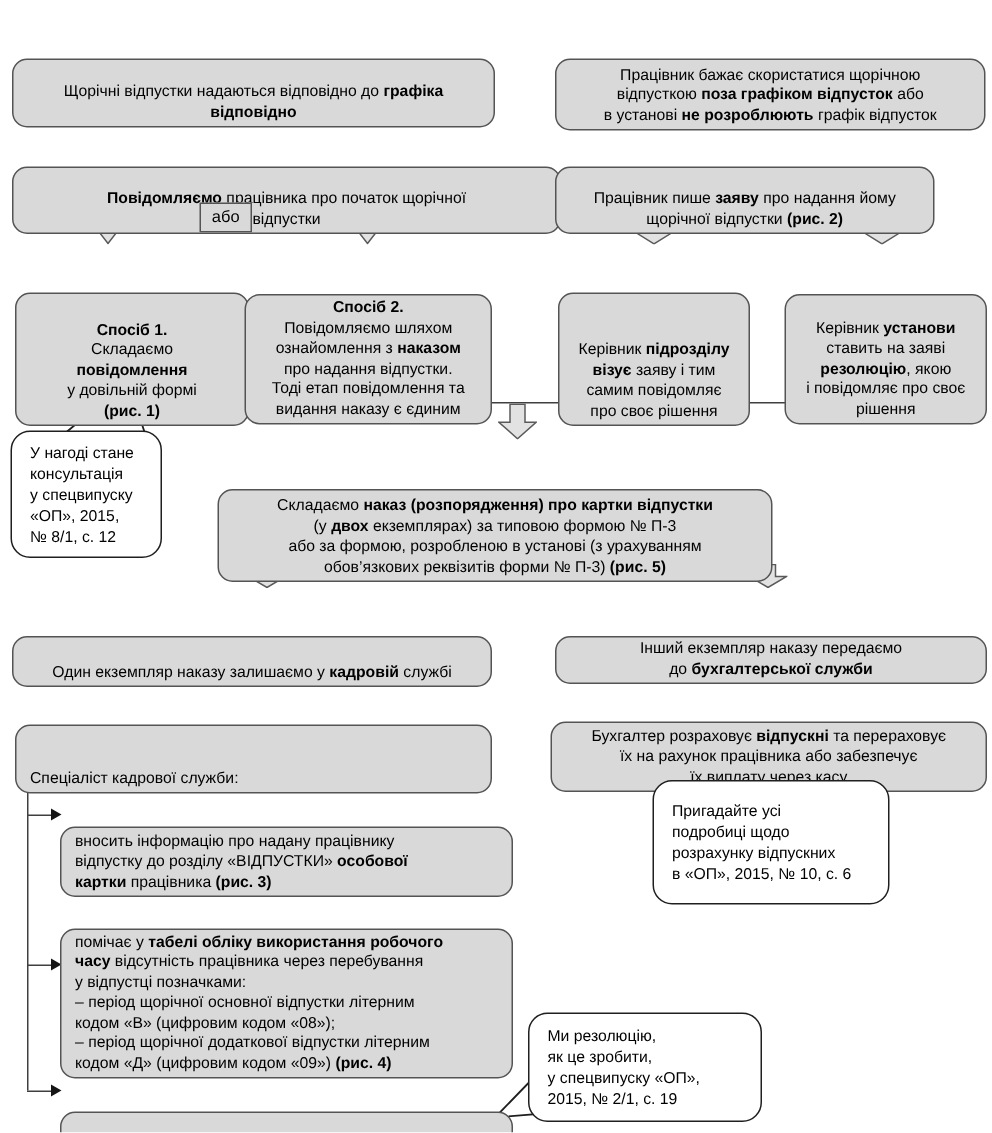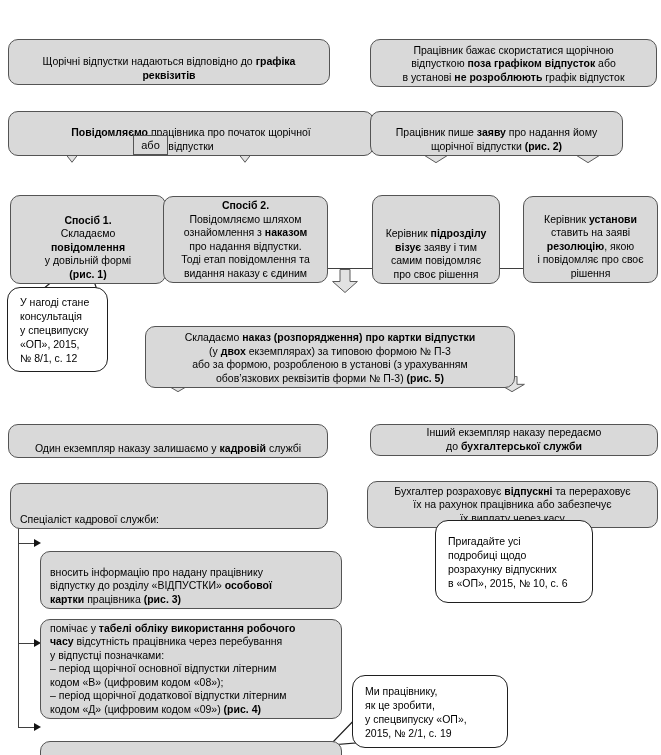--- a/index.html
+++ b/index.html
@@ -131,21 +131,21 @@
         <polygon points="8,0.5 18,0.5 18,12.5 25.4,12.5 13,23.5 0.6,12.5 8,12.5" fill="var(--arrow-fill)" stroke="var(--arrow-border)" stroke-width="1" vector-effect="non-scaling-stroke"></polygon>
       </svg>
     </div>
   <div class="fat-arrow" style="left:495px;top:426px;width:26px;height:23px">
       <svg viewBox="0 0 26 24" preserveAspectRatio="none">
         <polygon points="8,0.5 18,0.5 18,12.5 25.4,12.5 13,23.5 0.6,12.5 8,12.5" fill="var(--arrow-fill)" stroke="var(--arrow-border)" stroke-width="1" vector-effect="non-scaling-stroke"></polygon>
       </svg>
     </div>
 
   <div class="box" style="left:8px;top:8px;width:322px;height:46px">
-    <div class="txt"><span>Щорічні відпустки надаються відповідно до </span><b>графіка</b><br><b>реквізитів</b></div>
+    <div class="txt"><span>Щорічні відпустки надаються відповідно до </span><b>графіка</b><br><b>відповідно</b></div>
   </div>
   <div class="box" style="left:370px;top:8px;width:287px;height:48px">
     <div class="txt"><span>Працівник бажає скористатися щорічною</span><br><span>відпусткою </span><b>поза графіком відпусток</b><span> або</span><br><span>в установі </span><b>не розроблюють</b><span> графік відпусток</span></div>
   </div>
   <div class="box" style="left:8px;top:80px;width:366px;height:45px">
     <div class="txt"><b>Повідомляємо</b><span> працівника про початок щорічної</span><br><span>відпустки</span></div>
   </div>
   <div class="box" style="left:370px;top:80px;width:253px;height:45px">
     <div class="txt"><span>Працівник пише </span><b>заяву</b><span> про надання йому</span><br><span>щорічної відпустки </span><b>(рис. 2)</b></div>
   </div>
@@ -182,30 +182,30 @@
     <div class="txt"><span>Інший екземпляр наказу передаємо</span><br><span>до </span><b>бухгалтерської служби</b></div>
   </div>
 
   <div class="box left-align" style="left:10px;top:452px;width:318px;height:46px">
     <div class="txt"><span>Спеціаліст кадрової служби:</span></div>
   </div>
   <div class="box" style="left:367px;top:450px;width:291px;height:47px">
     <div class="txt"><span>Бухгалтер розраховує </span><b>відпускні</b><span> та перераховує</span><br><span>їх на рахунок працівника або забезпечує</span><br><span>їх виплату через касу</span></div>
   </div>
 
-  <div class="box left-align" style="left:40px;top:520px;width:302px;height:58px">
+  <div class="box left-align" style="left:40px;top:520px;width:302px;height:47px">
     <div class="txt"><span>вносить інформацію про надану працівнику</span><br><span>відпустку до розділу «ВІДПУСТКИ» </span><b>особової</b><br><b>картки</b><span> працівника </span><b>(рис. 3)</b></div>
   </div>
   <div class="box left-align" style="left:40px;top:588px;width:302px;height:100px">
     <div class="txt"><span>помічає у </span><b>табелі обліку використання робочого</b><br><b>часу</b><span> відсутність працівника через перебування</span><br><span>у відпустці позначками:</span><br><span>– період щорічної основної відпустки літерним</span><br><span>кодом «В» (цифровим кодом «08»);</span><br><span>– період щорічної додаткової відпустки літерним</span><br><span>кодом «Д» (цифровим кодом «09») </span><b>(рис. 4)</b></div>
   </div>
   <div class="box left-align" style="left:40px;top:710px;width:302px;height:34px">
     <div class="txt"><b>коригує графік відпусток</b><span>, якщо щорічну</span><br></div>
   </div>
 
   <div class="callout" style="left:435px;top:520px;width:158px;height:83px">
     <div class="txt"><span>Пригадайте усі</span><br><span>подробиці щодо</span><br><span>розрахунку відпускних</span><br><span>в «ОП», 2015, № 10, с. 6</span></div>
   </div>
   <div class="callout" style="left:352px;top:675px;width:156px;height:73px">
-    <div class="txt"><span>Ми працівнику,</span><br><span>як це зробити,</span><br><span>у спецвипуску «ОП»,</span><br><span>2015, № 2/1, с. 19</span></div>
+    <div class="txt"><span>Ми резолюцію,</span><br><span>як це зробити,</span><br><span>у спецвипуску «ОП»,</span><br><span>2015, № 2/1, с. 19</span></div>
   </div>
 
 </div>
 
 </body></html>

